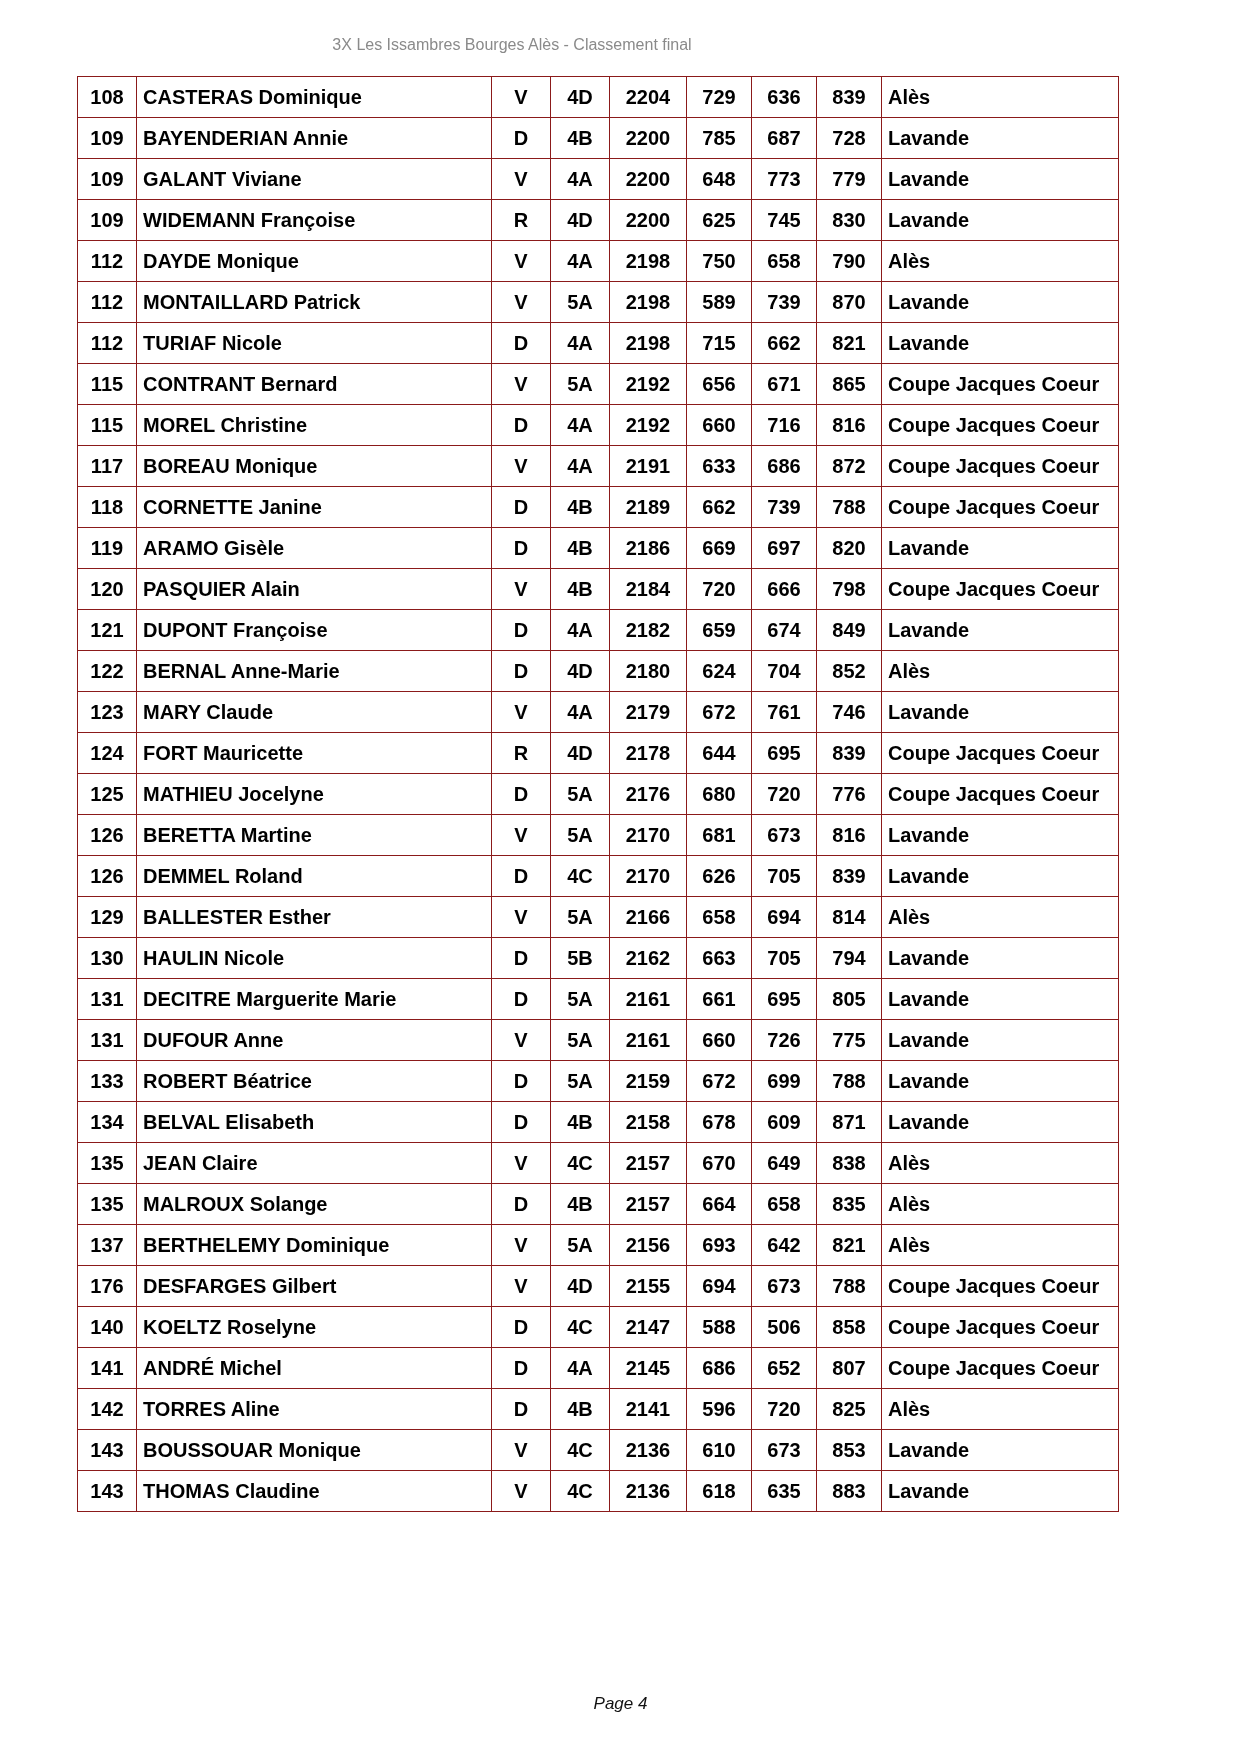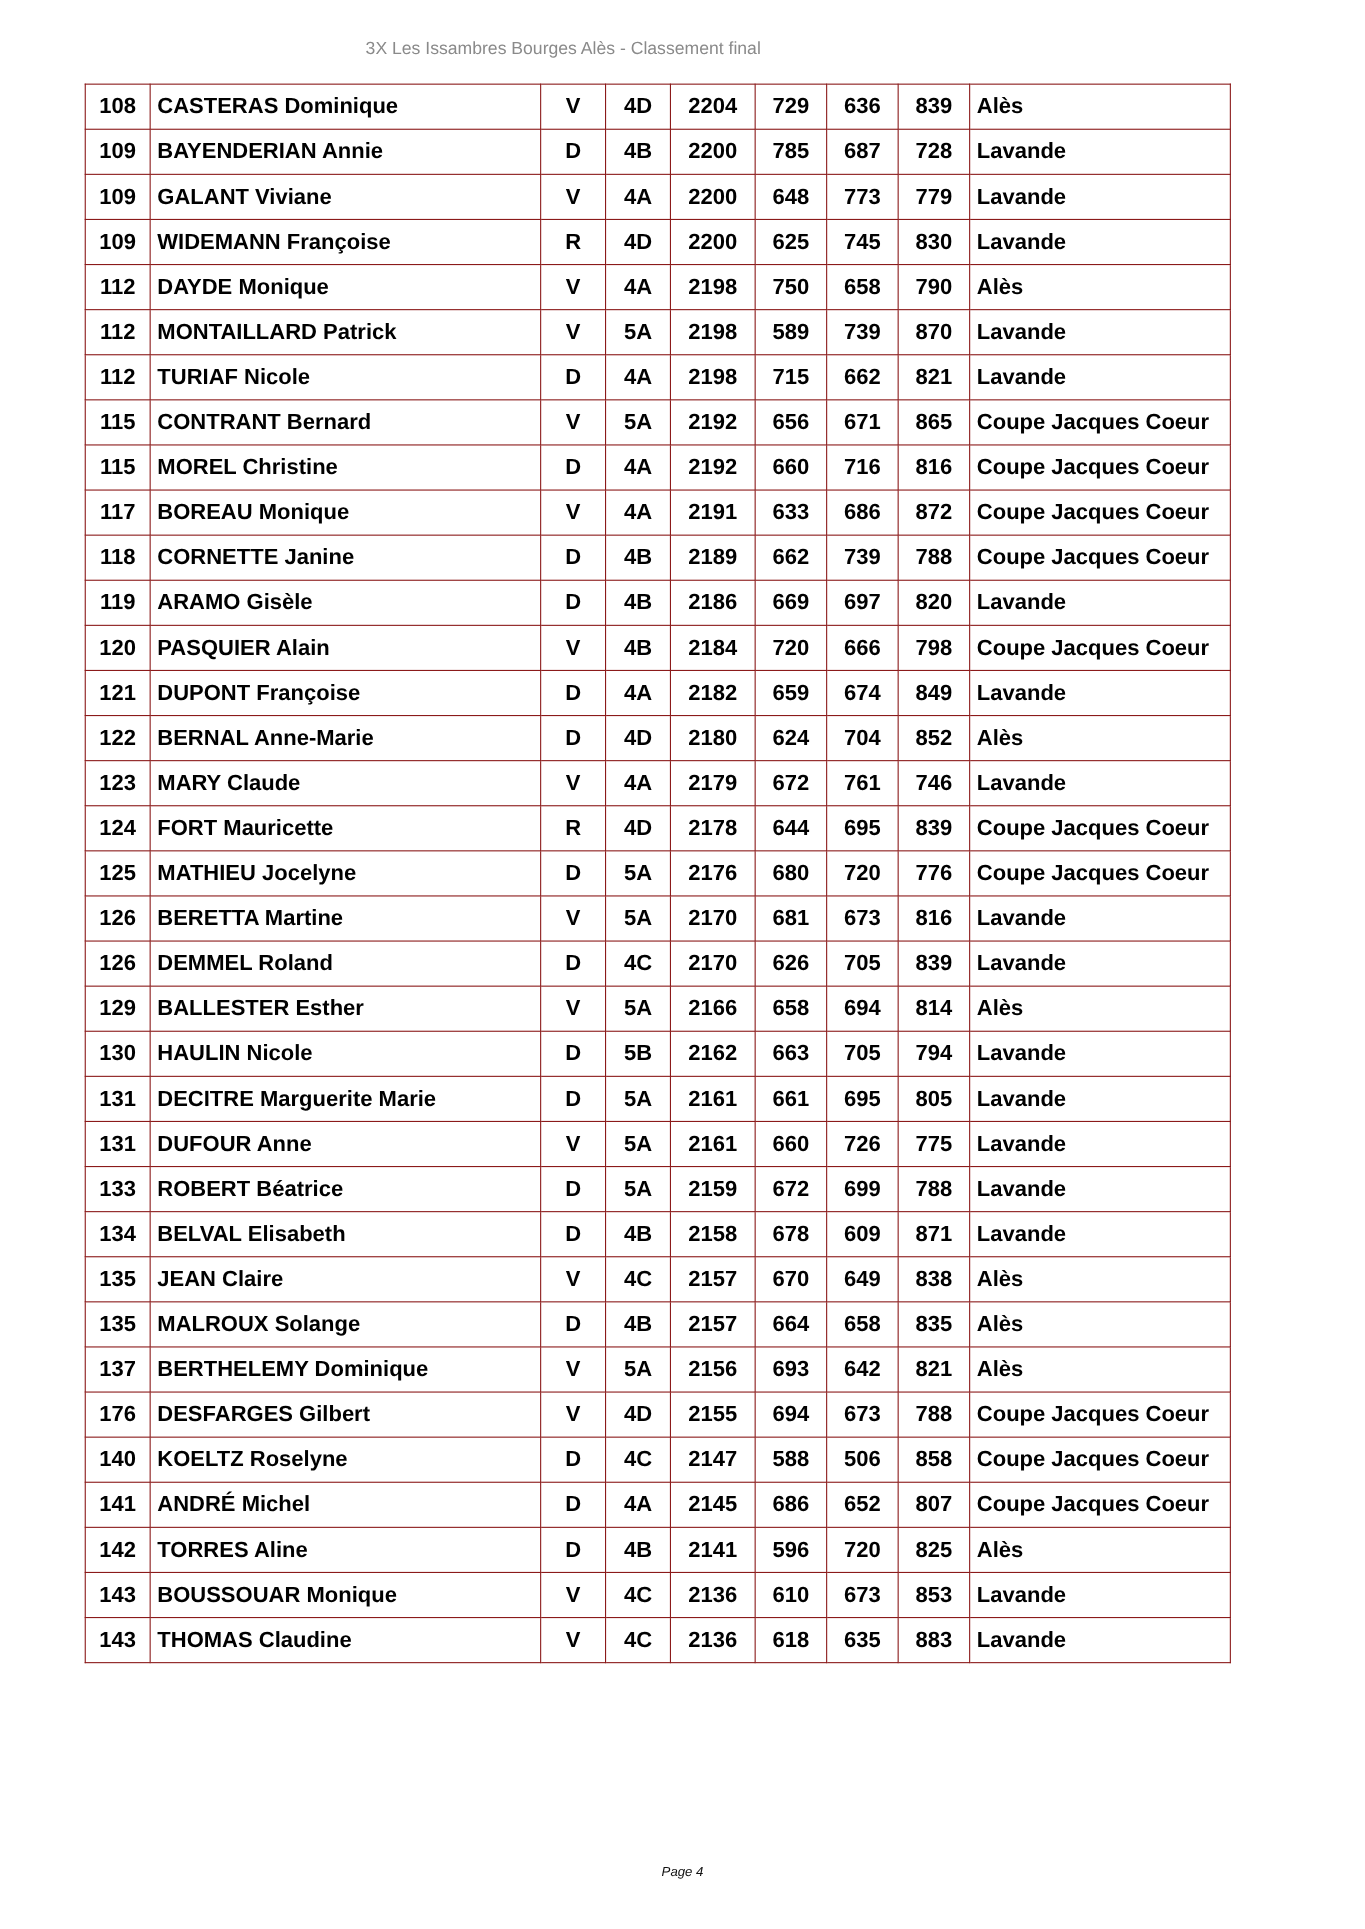--- a/index.html
+++ b/index.html
@@ -19,21 +19,21 @@
     }
     .results-table td {
       border: 1.5px solid #8b1a1a;
       height: 40px; padding: 0;
       font-size: 20px; font-weight: bold;
       text-align: center; white-space: nowrap; overflow: hidden;
     }
     .results-table td.name, .results-table td.club { text-align: left; padding-left: 6px; }
     .page-footer {
       position: absolute; top: 1694px; left: 0; width: 1241px; text-align: center;
-      font-size: 12px; font-style: italic; color: #111;
+      font-size: 17px; font-style: italic; color: #111;
     }
   </style>
 </head>
 <body>
 
 <div class="page-header">3X Les Issambres Bourges Alès - Classement final</div>
 
 <table class="results-table">
   <colgroup>
     <col style="width:59px">

